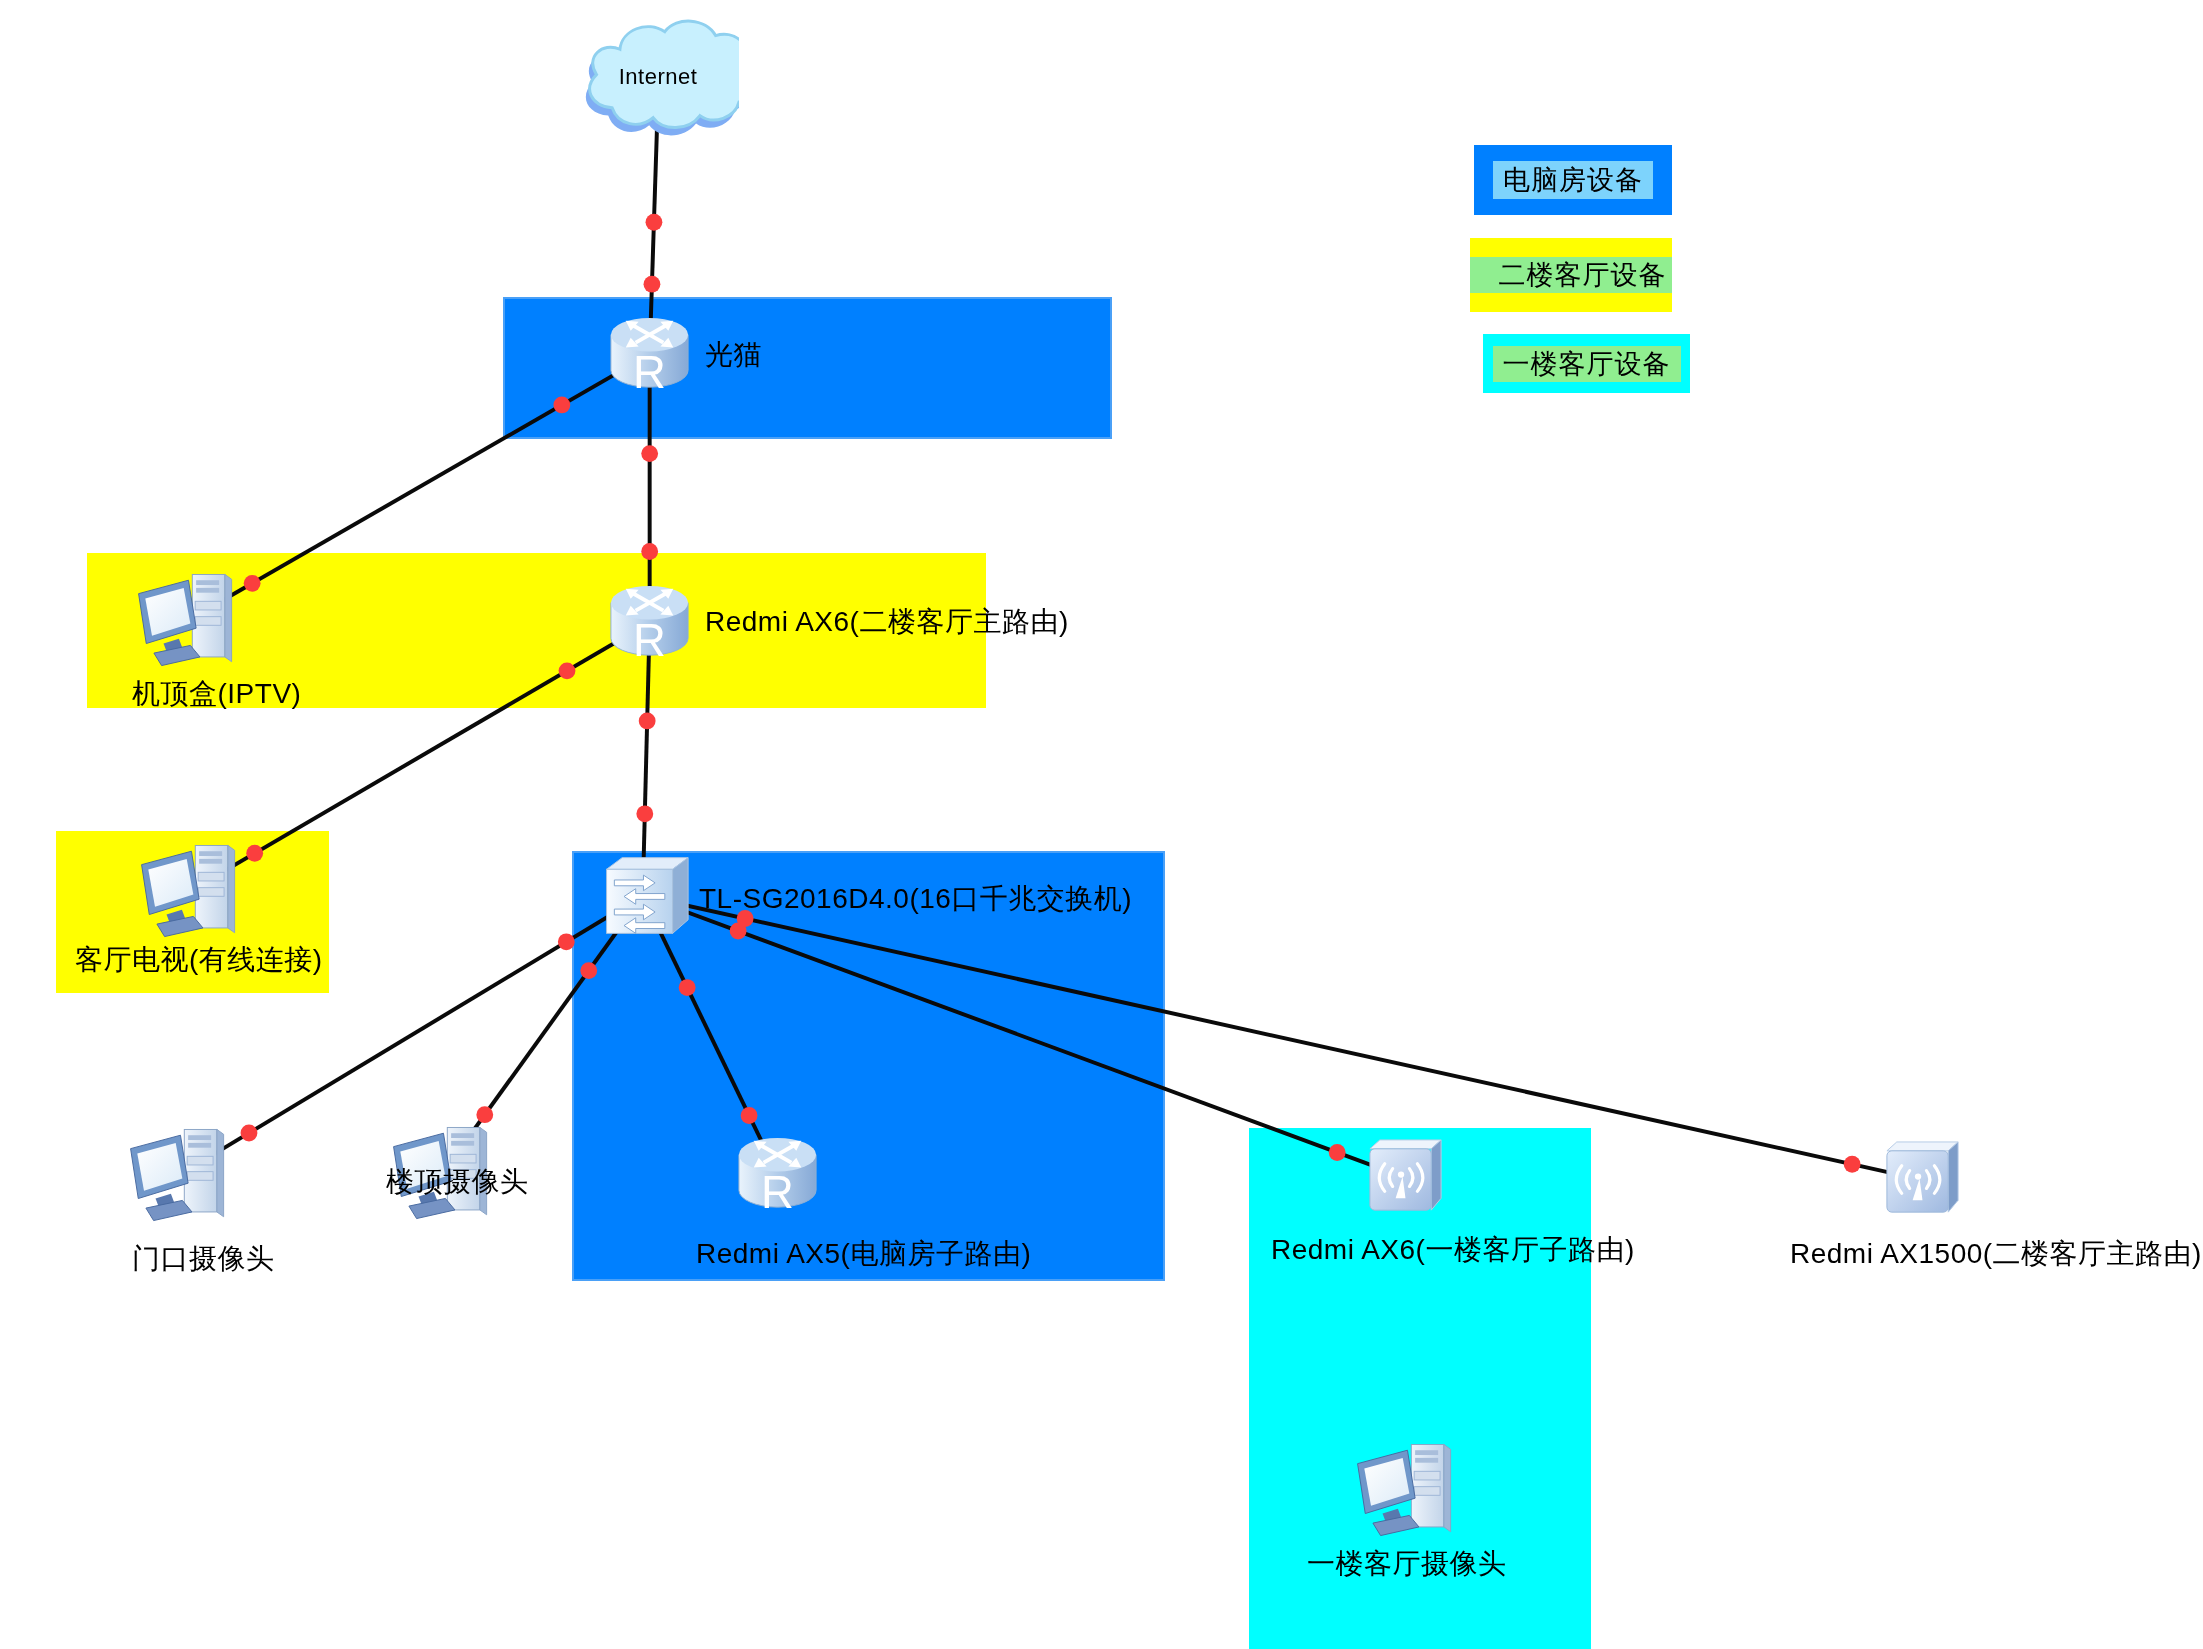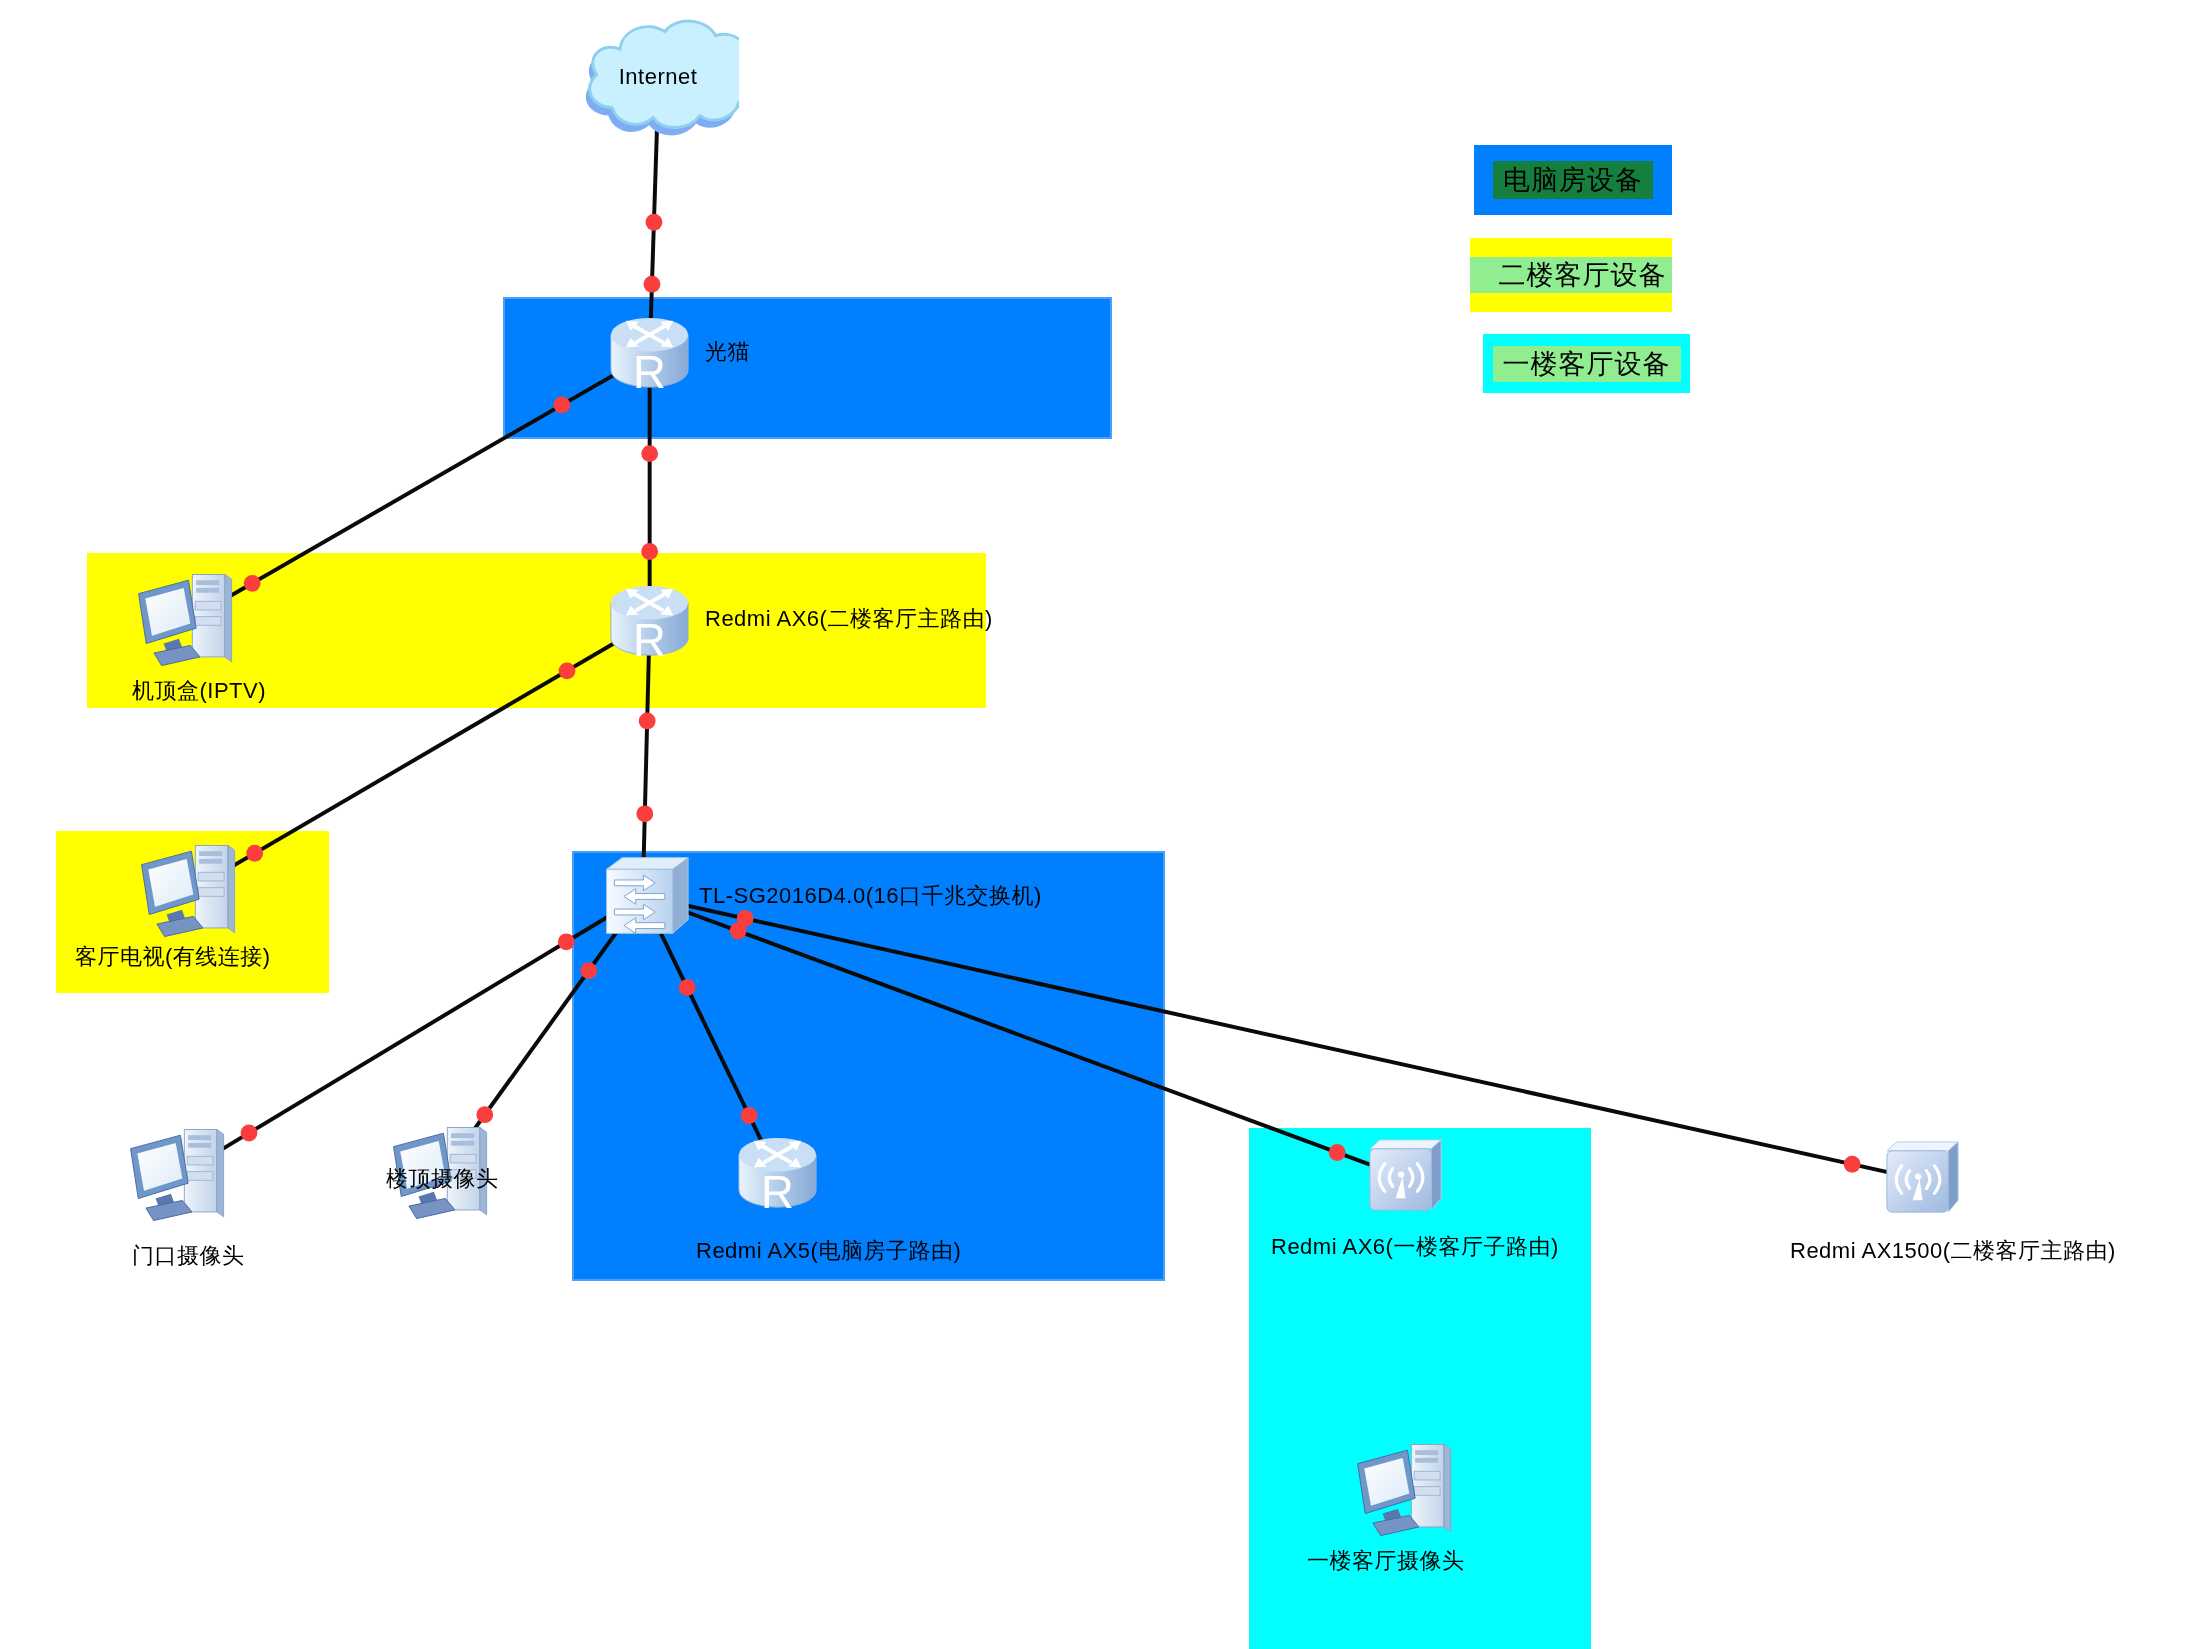--- a/index.html
+++ b/index.html
@@ -8,21 +8,21 @@
     font-family:"Liberation Sans","DejaVu Sans",sans-serif;
     text-align:right;
   }
   .region{position:absolute;}
   .region.blue{border:2px solid #4aa0f7;}
   #wires{position:absolute;left:0;top:0;z-index:5;}
   .node{position:absolute;z-index:10;}
   .node svg{display:block;width:100%;height:100%;}
   .node-label{
     position:absolute;z-index:11;white-space:nowrap;color:#000;
-    font-size:22px;line-height:1.1;letter-spacing:0.5px;
+    font-size:28px;line-height:1.1;letter-spacing:0.5px;
   }
   .node-label.center{transform:translateX(-50%);}
   .legend-box{position:absolute;z-index:10;display:flex;align-items:center;justify-content:center;}
   .legend-chip{
     display:flex;align-items:center;justify-content:center;
     font-size:27px;color:#000;letter-spacing:1px;white-space:nowrap;
   }
 </style>
 </head>
 <body>
@@ -341,21 +341,21 @@
       <polygon points="10,26 62,12 70,62 18,78" fill="#7097ca" stroke="#47699f"></polygon>
       <polygon points="17,31 57,20 64,57 24,70" fill="url(#sc11)"></polygon>
       <polygon points="36,78 52,73 57,86 41,91" fill="#5878ae"></polygon>
       <polygon points="26,88 64,80 74,92 34,101" fill="#7693c4" stroke="#47699f"></polygon>
     </svg>
       </div>
       <div class="node-label" style="left: 1307px; top: 1549px;">一楼客厅摄像头</div>
     </div>
   <div id="legend">
       <div class="legend-box" style="left: 1474px; top: 145px; width: 198px; height: 70px; background: rgb(0, 128, 255);">
-        <div class="legend-chip" style="width: 160px; height: 38px; background: #15803d;">电脑房设备</div>
+        <div class="legend-chip" style="width: 160px; height: 38px; background: #7dd3fc;">电脑房设备</div>
       </div>
       <div class="legend-box" style="left: 1470px; top: 238px; width: 202px; height: 74px; background: rgb(255, 255, 0);">
         <div class="legend-chip" style="width: 188px; height: 36px; background: rgb(144, 238, 144); padding-left: 23px;">二楼客厅设备</div>
       </div>
       <div class="legend-box" style="left: 1483px; top: 334px; width: 207px; height: 59px; background: rgb(0, 255, 255);">
         <div class="legend-chip" style="width: 188px; height: 36px; background: rgb(144, 238, 144);">一楼客厅设备</div>
       </div>
     </div>
 </div>
 

